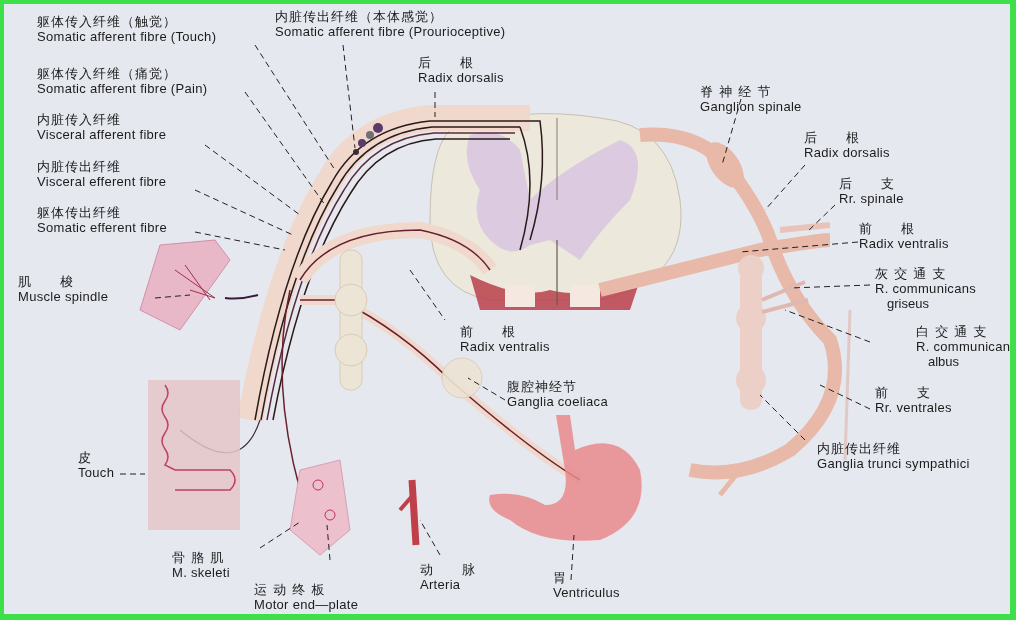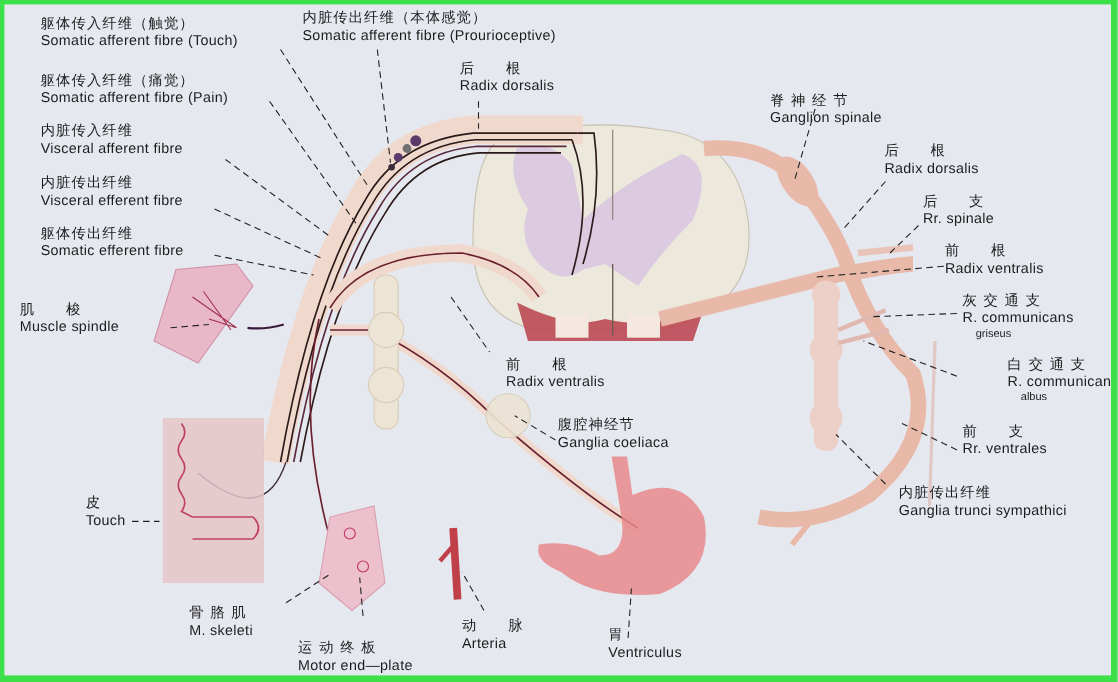--- a/index.html
+++ b/index.html
@@ -2,21 +2,21 @@
 <html><head>
 <meta charset="utf-8">
 <style>
   html,body{margin:0;padding:0;}
   body{width:1016px;height:620px;overflow:hidden;background:#3ee04a;font-family:"Liberation Sans","DejaVu Sans",sans-serif;}
   .frame{position:absolute;left:4px;top:4px;width:1006px;height:610px;background:#e6e8ef;overflow:hidden;}
   svg.art{position:absolute;left:0;top:0;}
   .lbl{position:absolute;color:#1c1c1c;font-size:13px;line-height:15px;white-space:nowrap;}
   .lbl .zh{display:block;font-family:"DejaVu Serif",serif;font-size:13px;letter-spacing:1px;}
   .lbl .en{display:block;font-size:13px;letter-spacing:0.3px;}
-  .lbl .en2{display:block;font-size:10px;padding-left:12px;}
+  .lbl .en2{display:block;font-size:13px;padding-left:12px;}
 </style>
 </head>
 <body>
 
 <div class="frame">
   <svg class="art" width="1006" height="610" viewBox="4 4 1006 610">
 
     <g>
       <path d="M450,130 Q520,105 600,118 Q670,125 680,200 Q690,280 600,300 L490,300 Q430,290 430,220 Q430,150 450,130 Z" fill="#ece8dc" stroke="#c8c0b0" stroke-width="1"></path>
       <path d="M470,135 Q500,125 520,150 L530,200 Q560,170 620,140 Q650,150 630,200 Q600,230 580,260 L550,240 L530,245 Q510,260 490,240 Q470,220 480,190 Q460,160 470,135Z" fill="#d8c4e0" opacity="0.85"></path>
@@ -200,21 +200,21 @@
     <span class="en">Ganglia coeliaca</span>
   </div>
   <div class="lbl" style="left:74px;top:446px">
     <span class="zh">皮</span>
     <span class="en">Touch</span>
   </div>
   <div class="lbl" style="left:168px;top:546px">
     <span class="zh">骨 胳 肌</span>
     <span class="en">M. skeleti</span>
   </div>
-  <div class="lbl" style="left:267px;top:578px">
+  <div class="lbl" style="left:250px;top:578px">
     <span class="zh">运 动 终 板</span>
     <span class="en">Motor end—plate</span>
   </div>
   <div class="lbl" style="left:416px;top:558px">
     <span class="zh">动　　脉</span>
     <span class="en">Arteria</span>
   </div>
   <div class="lbl" style="left:549px;top:566px">
     <span class="zh">胃</span>
     <span class="en">Ventriculus</span>

